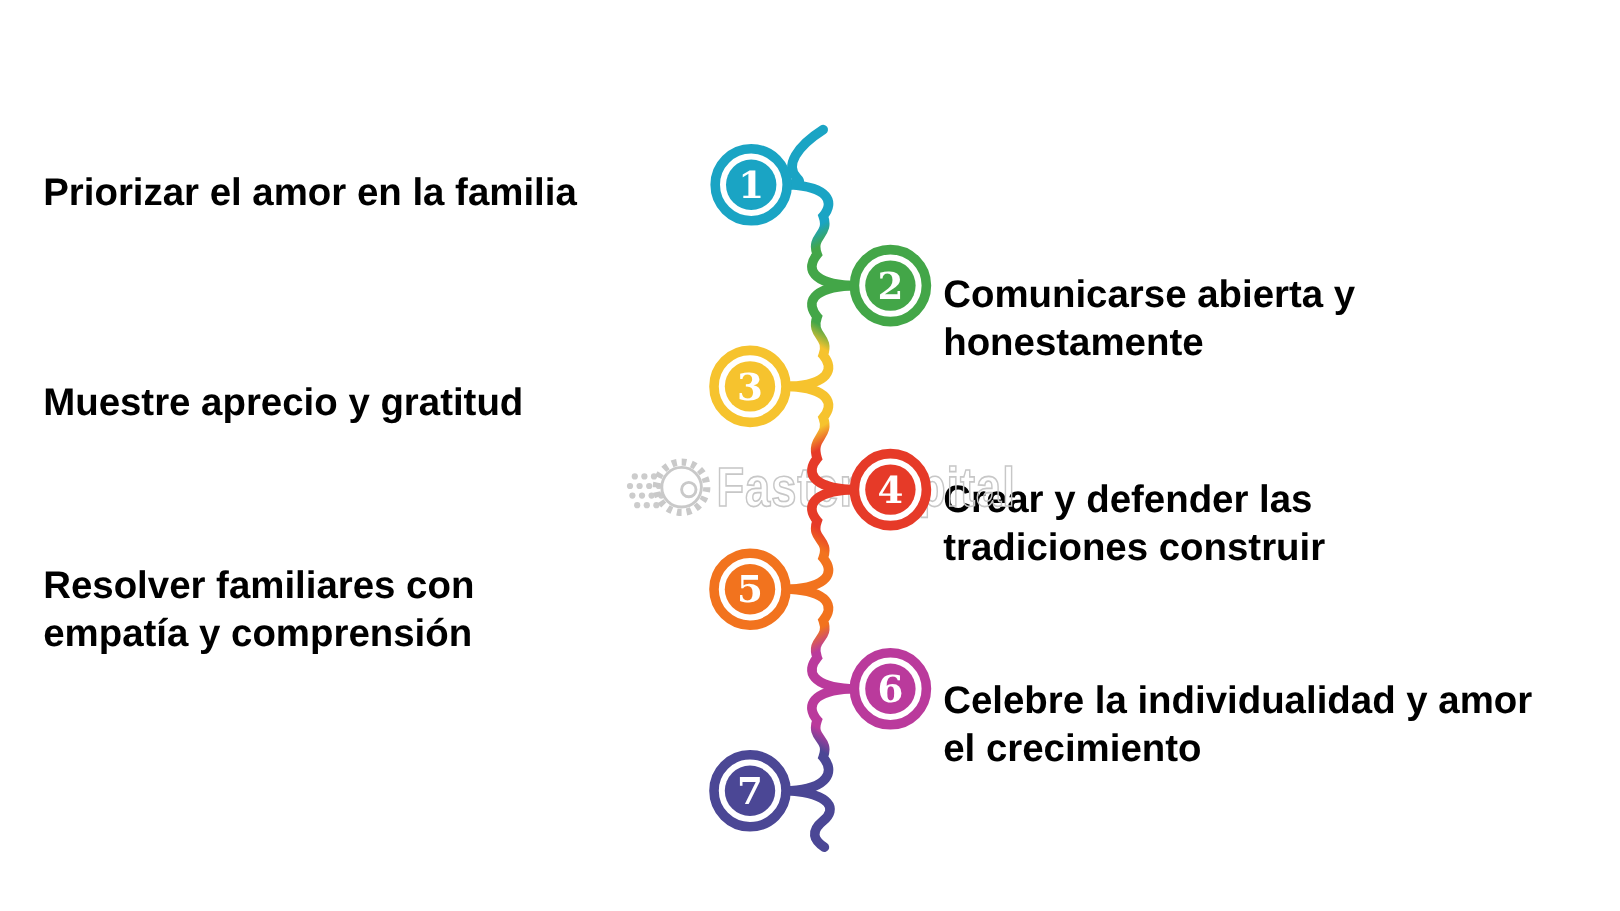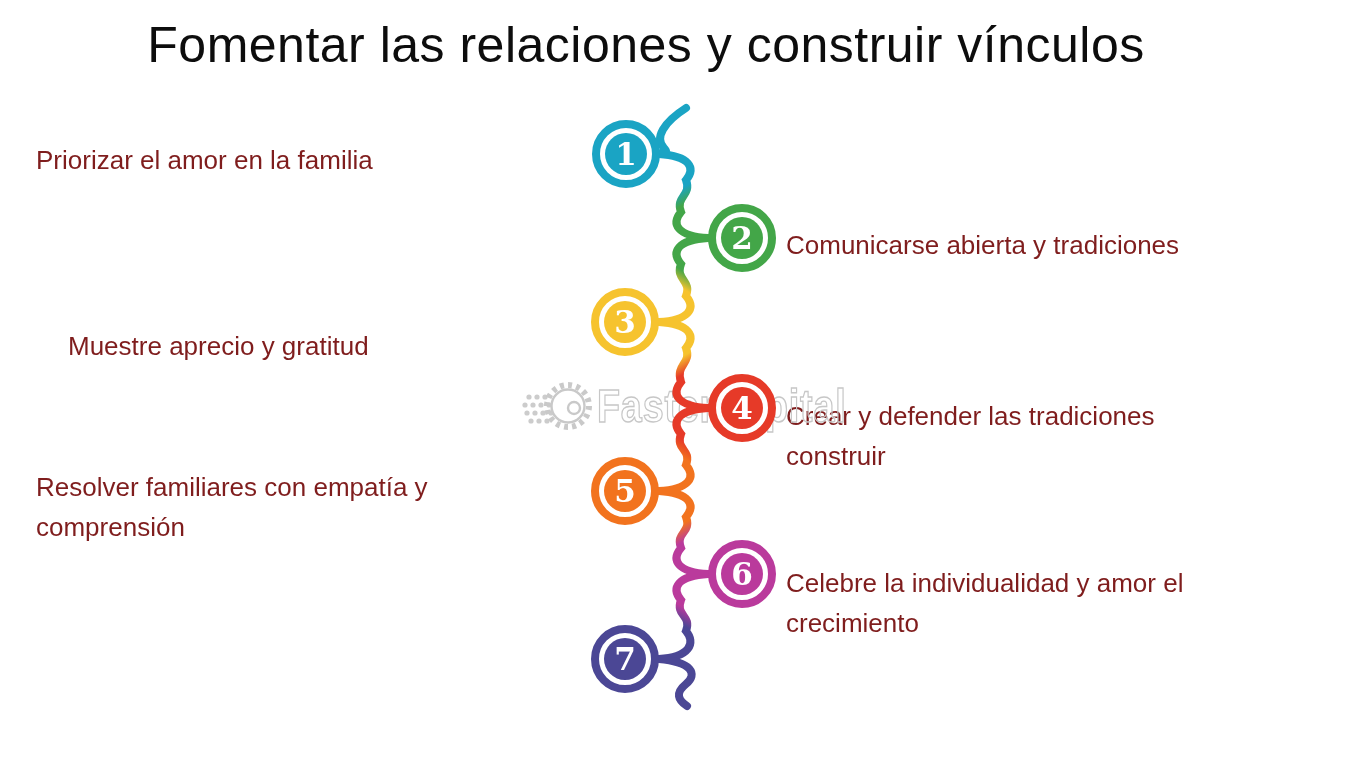--- a/index.html
+++ b/index.html
@@ -5,48 +5,47 @@
   html,body{margin:0;padding:0;background:#fff;}
   .canvas{
     position:relative;width:1350px;height:759px;overflow:hidden;background:#ffffff;
     font-family:"Liberation Sans",sans-serif;color:#151515;
   }
   .title{
     position:absolute;left:0;top:16px;width:1292px;text-align:center;
     font-size:50px;font-weight:400;letter-spacing:0.5px;color:#0d0d0d;white-space:nowrap;
   }
   .step-label{
-    position:absolute;font-size:26px;line-height:40px;color:#7f1d1d;
+    position:absolute;font-size:32px;line-height:40px;color:#000000;font-weight:bold;
   }
   .pos-l1{left:36px;top:140px;width:520px;}
   .pos-r2{left:786px;top:225px;width:560px;}
-  .pos-l3{left:36px;top:326px;width:520px;margin-left:32px;}
+  .pos-l3{left:36px;top:315px;width:520px;}
   .pos-r4{left:786px;top:396px;width:450px;}
   .pos-l5{left:36px;top:467px;width:480px;}
   .pos-r6{left:786px;top:563px;width:500px;}
   .pos-l7{left:36px;top:641px;width:520px;}
   svg{position:absolute;left:0;top:0;}
   .node-num{
     font-family:"DejaVu Serif","Liberation Serif",serif;
     font-weight:bold;font-size:31px;fill:#ffffff;
   }
   .wm-text{
     font-family:"Liberation Sans",sans-serif;font-weight:bold;font-size:46px;
     fill:none;stroke:#c7c7c7;stroke-width:1.4px;letter-spacing:1px;
   }
 </style>
 </head>
 <body>
 
 <div class="canvas">
 
-  <div class="title">Fomentar las relaciones y construir vínculos</div>
 
   <div class="step-label pos-l1">Priorizar el amor en la familia</div>
-  <div class="step-label pos-r2">Comunicarse abierta y tradiciones</div>
+  <div class="step-label pos-r2">Comunicarse abierta y honestamente</div>
   <div class="step-label pos-l3">Muestre aprecio y gratitud</div>
   <div class="step-label pos-r4">Crear y defender las tradiciones construir</div>
   <div class="step-label pos-l5">Resolver familiares con empatía y comprensión</div>
   <div class="step-label pos-r6">Celebre la individualidad y amor el crecimiento</div>
 
   <svg width="1350" height="759" viewBox="0 0 1350 759">
     <defs>
       <linearGradient id="g12" gradientUnits="userSpaceOnUse" x1="659" y1="154" x2="708" y2="238">
         <stop offset="0.42" stop-color="#1aa4c4"></stop>
         <stop offset="0.58" stop-color="#43a648"></stop>

